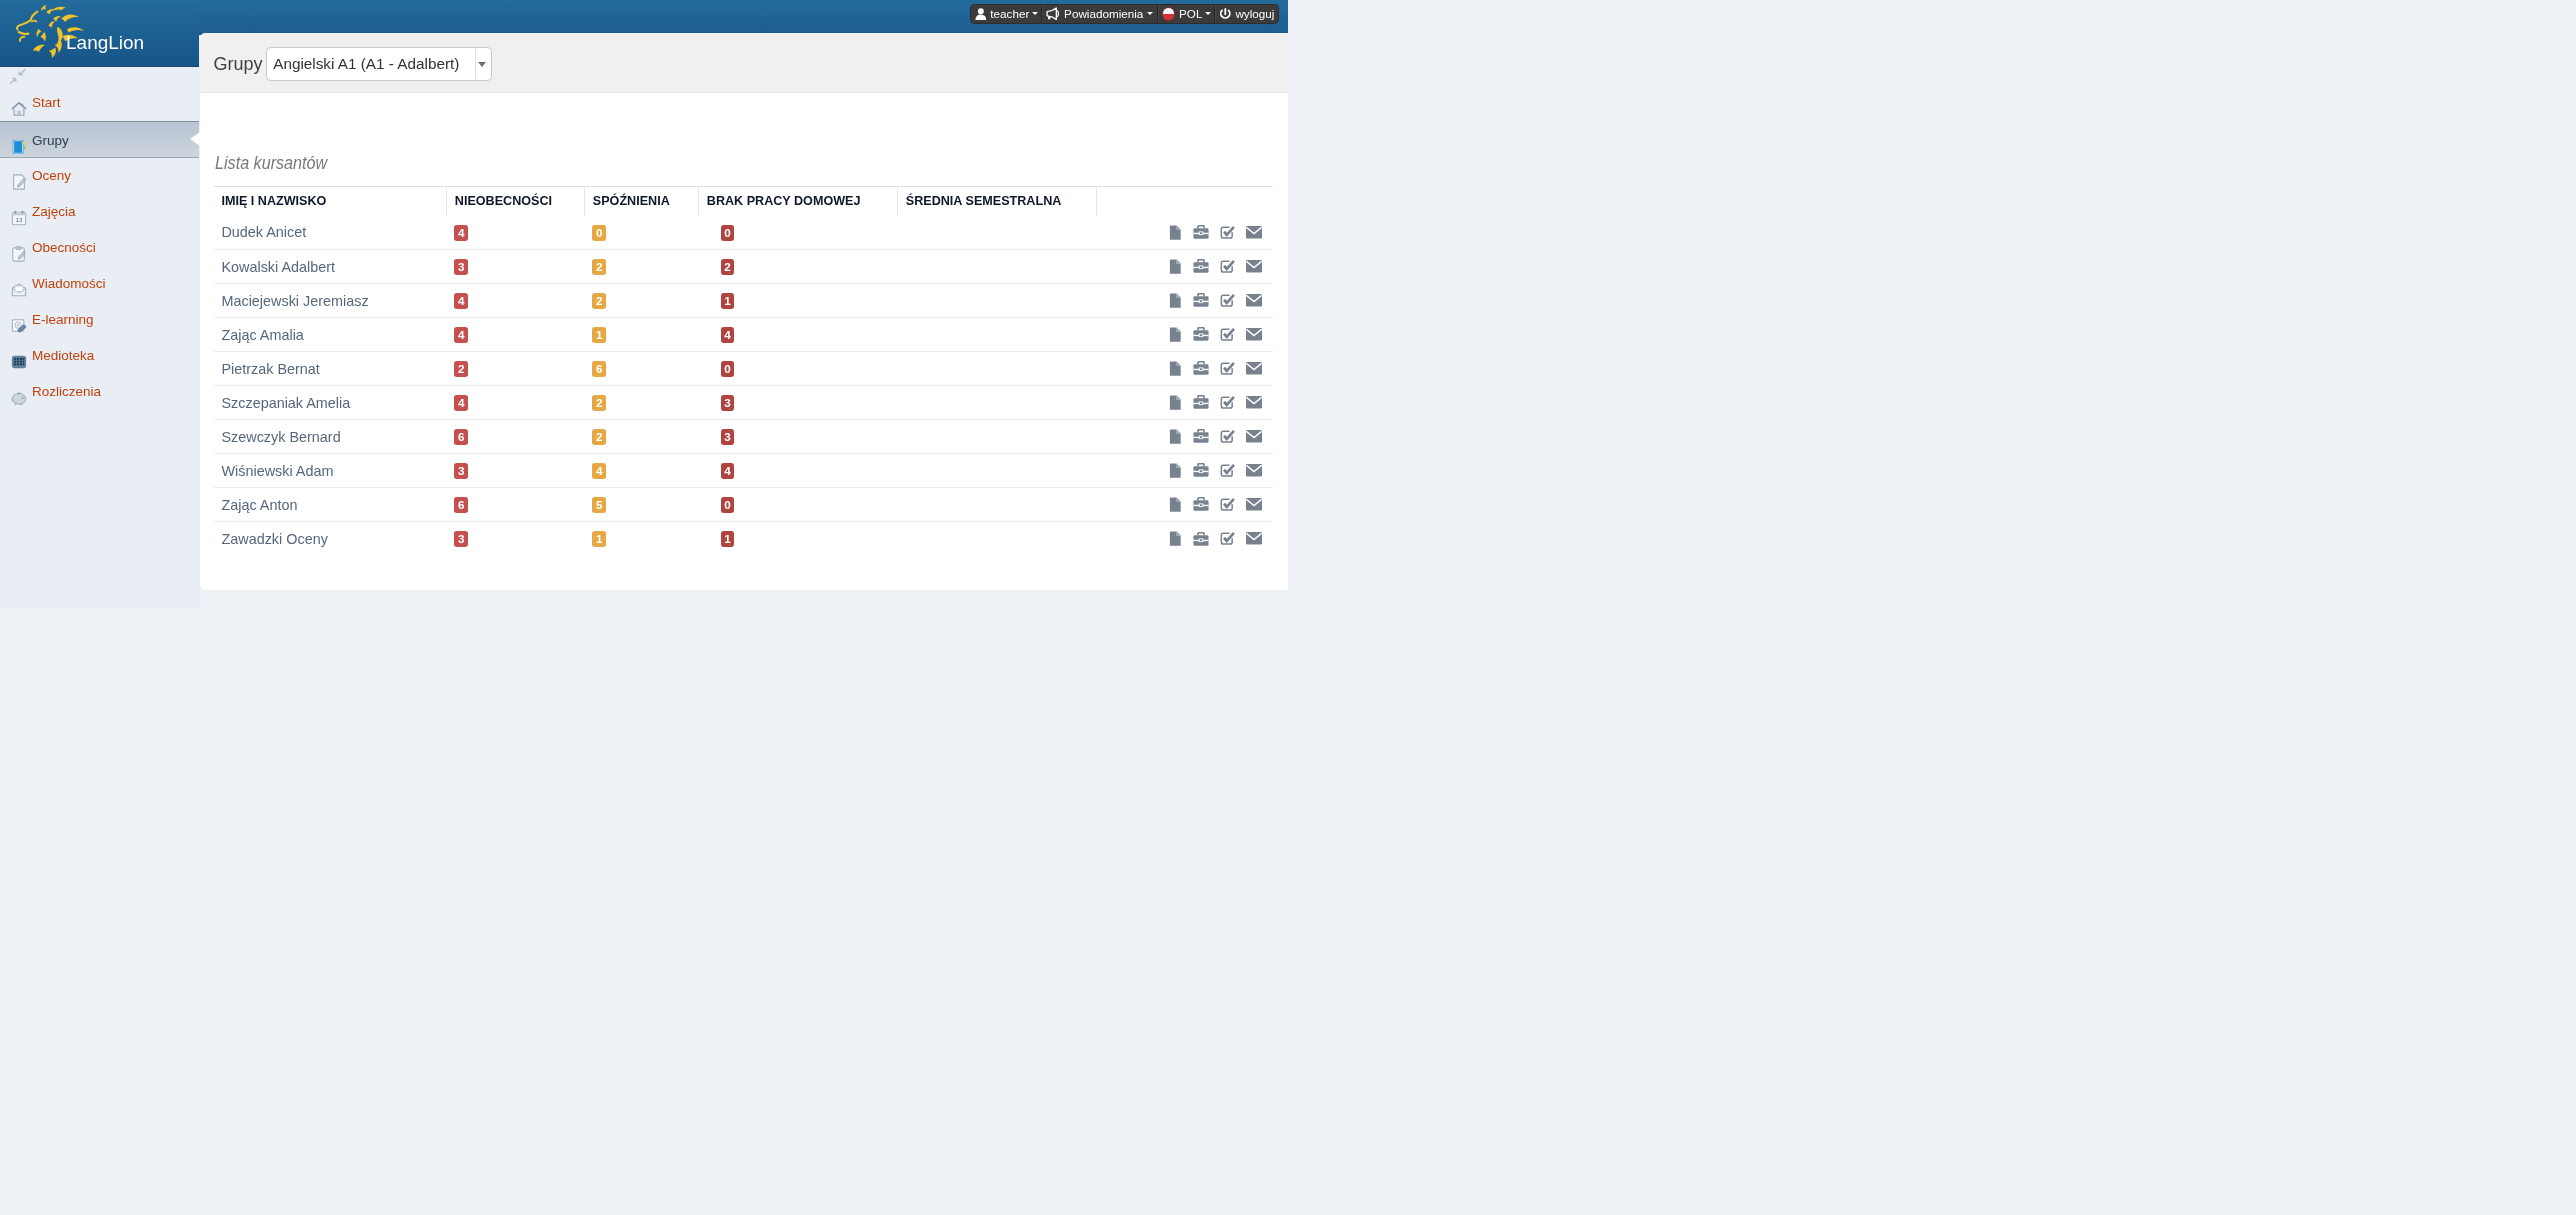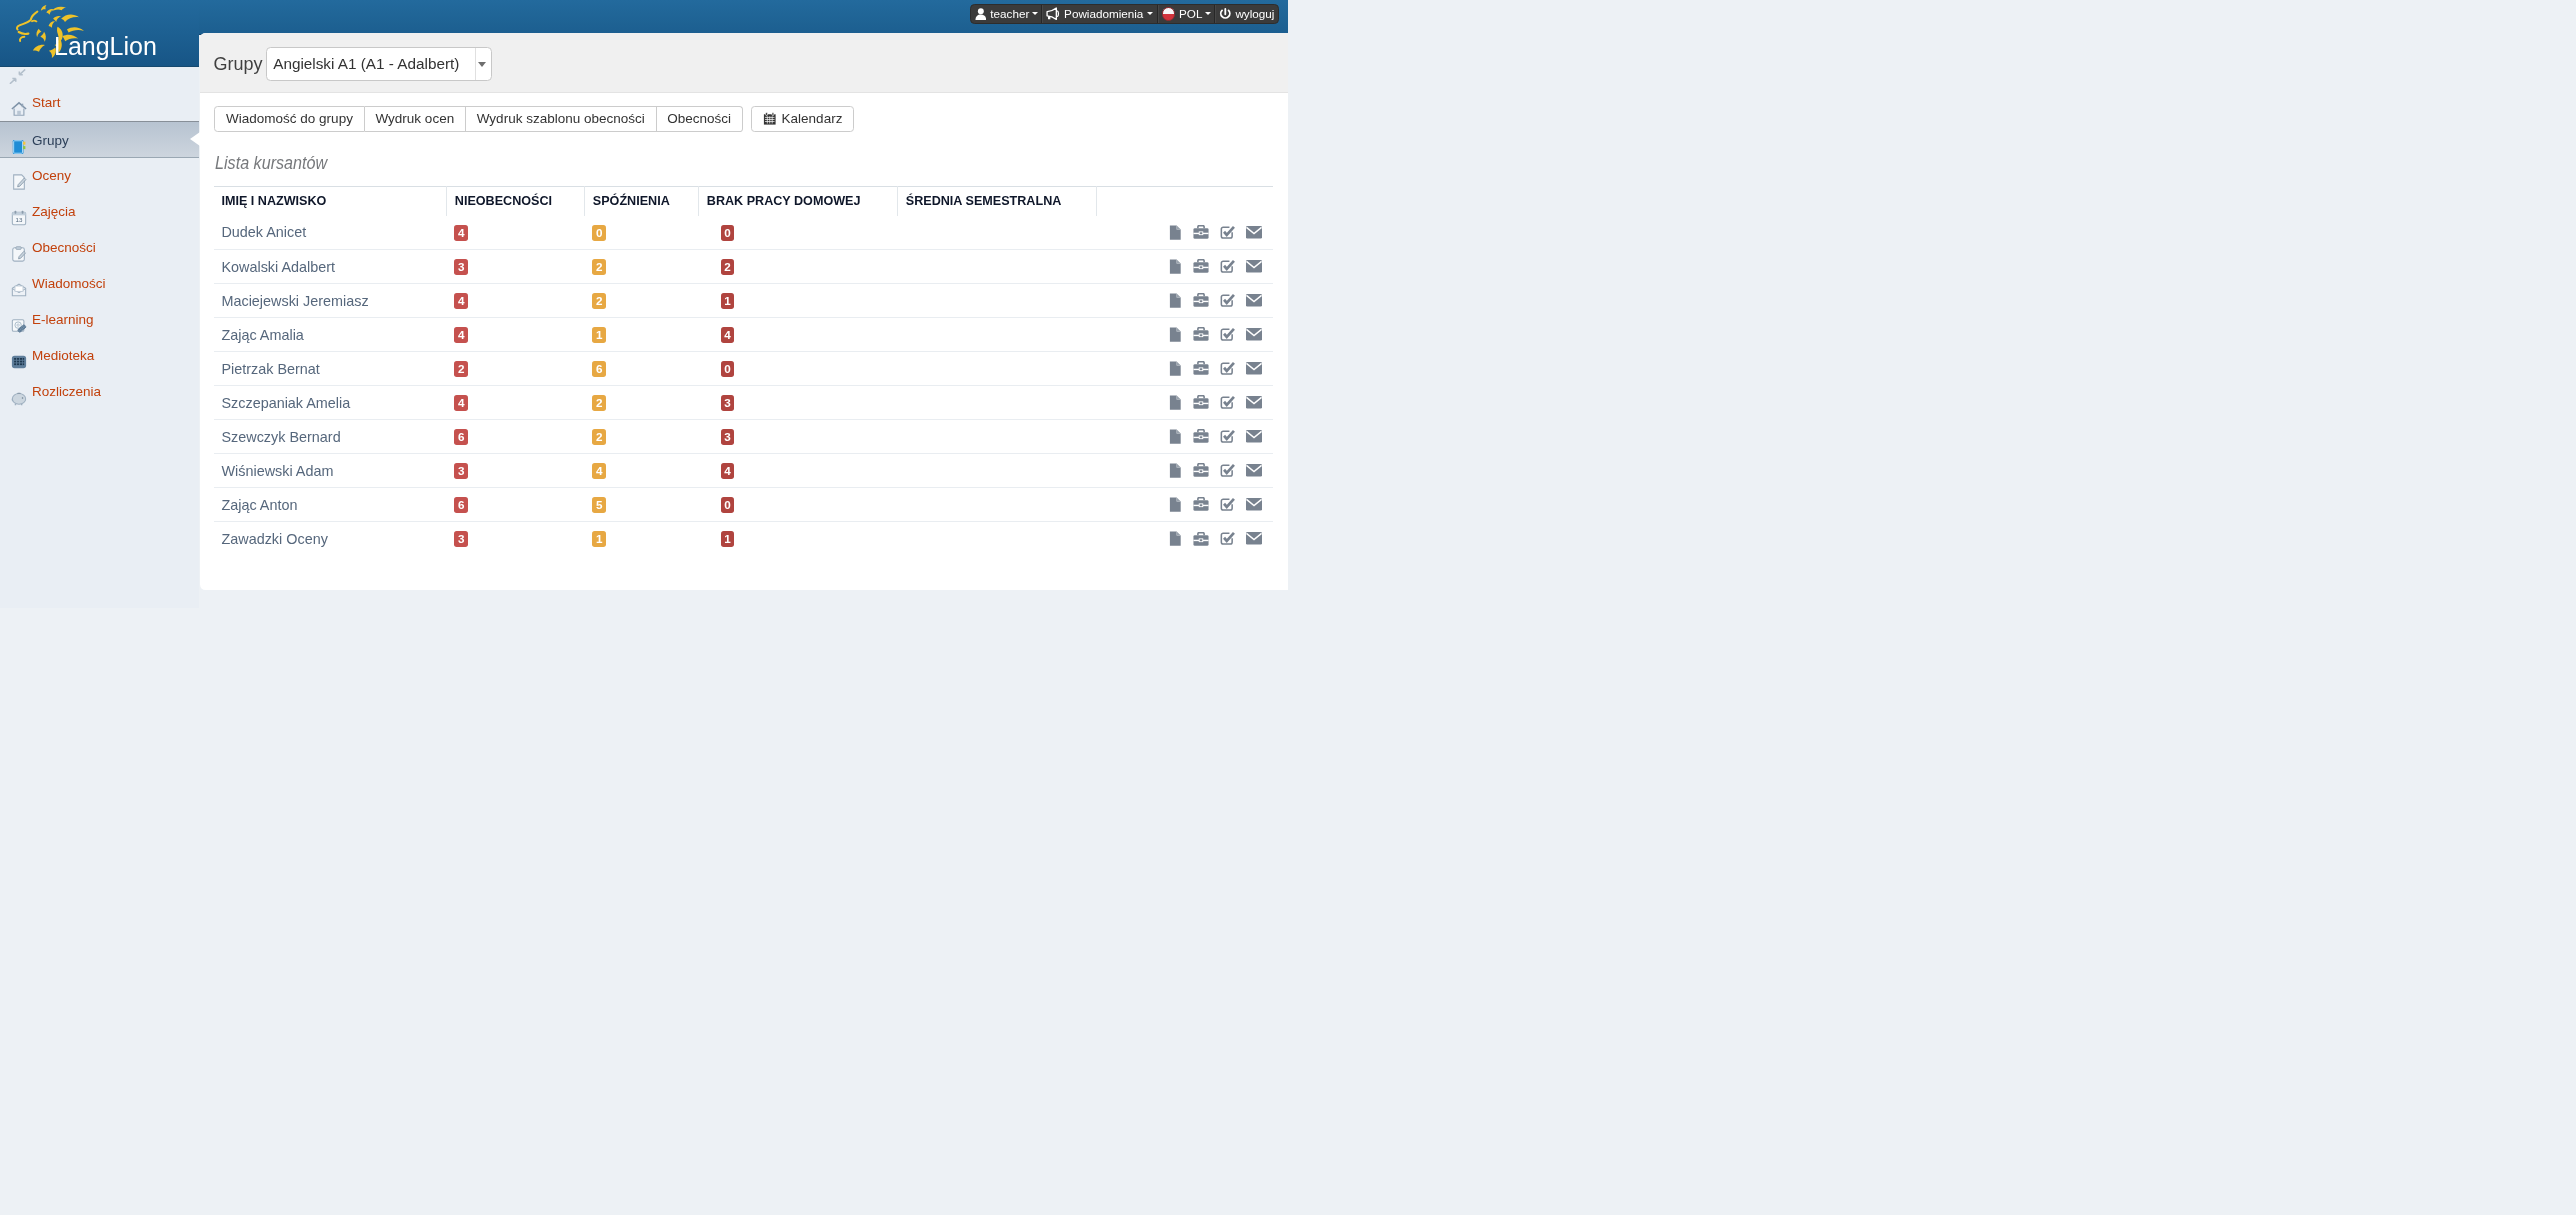--- a/index.html
+++ b/index.html
@@ -4,21 +4,21 @@
 <style>
 * { margin:0; padding:0; box-sizing:border-box; }
 html,body { width:1288px; height:608px; overflow:hidden; }
 body { position:relative; background:#edf1f5; font-family:"Liberation Sans",sans-serif; }
 
 
 #sidebar { position:absolute; left:0; top:0; width:199px; height:608px; background:#e9eef4; }
 #logoblock { position:absolute; left:0; top:0; width:199px; height:67px;
   background:linear-gradient(180deg,#236a9d 0%,#1d6092 50%,#175586 100%);
   border-bottom:1.8px solid #16496f; }
-#logotext { position:absolute; left:54px; top:32px; color:#fff; font-size:25px; letter-spacing:0px; }
+#logotext { position:absolute; left:66px; top:32px; color:#fff; font-size:19px; letter-spacing:0px; }
 #collapse { position:absolute; left:9px; top:69px; width:18px; height:15.3px; }
 .menu { position:absolute; left:0; top:85px; width:199px; }
 .mi { position:relative; height:36px; line-height:36px; color:#c2410c; font-size:13.5px; padding-left:32px; }
 .mi .ic { position:absolute; left:10.8px; top:10px; width:16px; height:16px; }
 .mi.sel { height:37px; line-height:37px; margin-top:0px;
   background:linear-gradient(180deg,#b7c3d1 0%,#c3cdd8 55%,#cdd5de 100%);
   border-top:0.9px solid #878f98; border-bottom:0.9px solid #9aa7b3; color:#2c3f58; }
 
 
 #main { position:absolute; left:199px; top:0; right:0; height:608px; z-index:2; }
@@ -120,28 +120,20 @@
     <div id="notch"></div>
     <div id="panelhead">
       <div id="grupylabel">Grupy</div>
       <div id="selectbox">
         <div class="txt">Angielski A1 (A1 - Adalbert)</div>
         <div class="sep"></div>
         <div class="arr"></div>
       </div>
     </div>
 
-    <div id="btnrow">
-      <span class="btn bg1">Wiadomość do grupy</span><span class="btn bgm">Wydruk ocen</span><span class="btn bgm">Wydruk szablonu obecności</span><span class="btn bg4">Obecności</span><span class="btn kal"><svg width="13.5" height="13.5" viewBox="0 0 15 15">
-            <path d="M1,2.5 h13 v11.5 h-13 z" fill="#333"></path>
-            <rect x="3" y="0.5" width="2" height="3.4" rx="0.9" fill="#333" stroke="#fff" stroke-width="0.8"></rect>
-            <rect x="10" y="0.5" width="2" height="3.4" rx="0.9" fill="#333" stroke="#fff" stroke-width="0.8"></rect>
-            <path d="M2.2,6 h10.6 M2.2,8.3 h10.6 M2.2,10.6 h10.6 M4.8,4.8 v8 M7.5,4.8 v8 M10.2,4.8 v8" stroke="#fff" stroke-width="0.8"></path>
-          </svg>Kalendarz</span>
-    </div>
 
     <div id="lista">Lista kursantów</div>
 
     <table id="tbl">
       <colgroup>
           <col class="c1">
           <col class="c2">
           <col class="c3">
           <col class="c4">
           <col class="c5">

